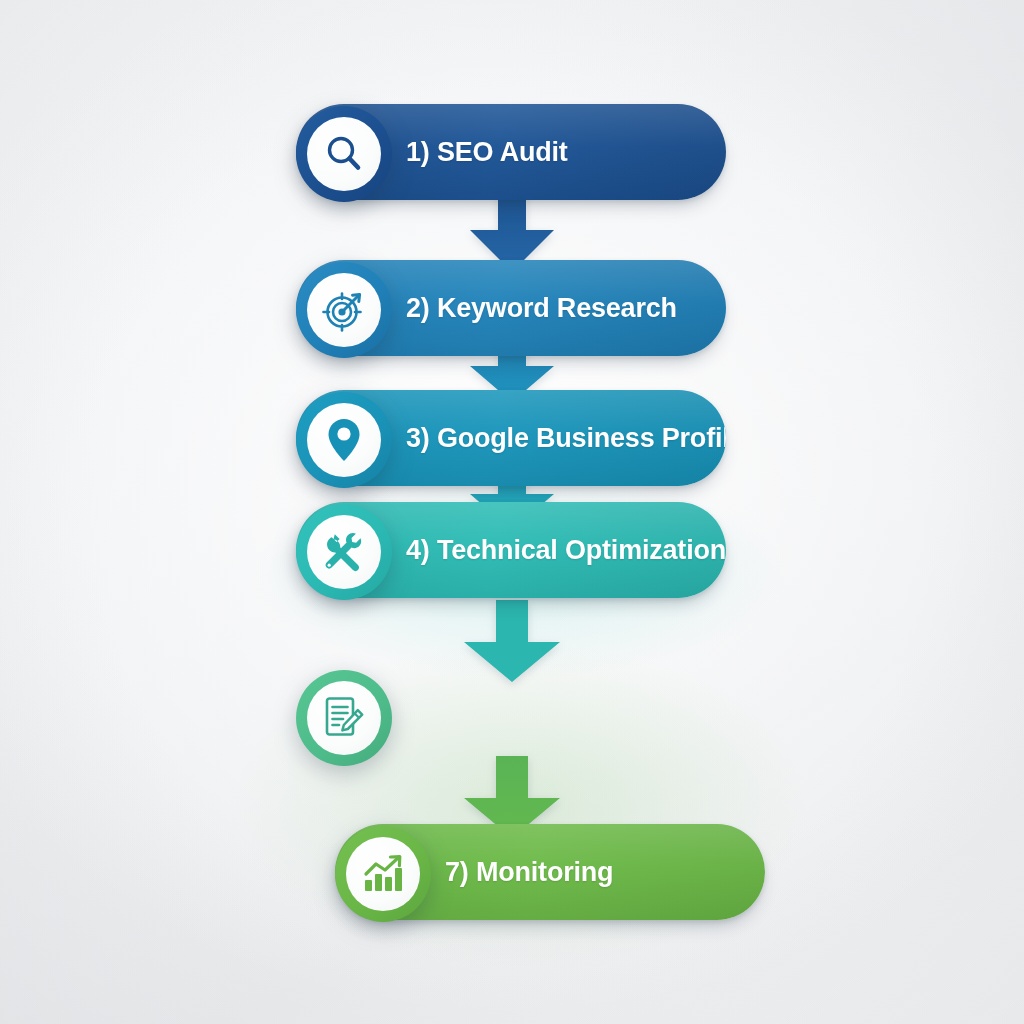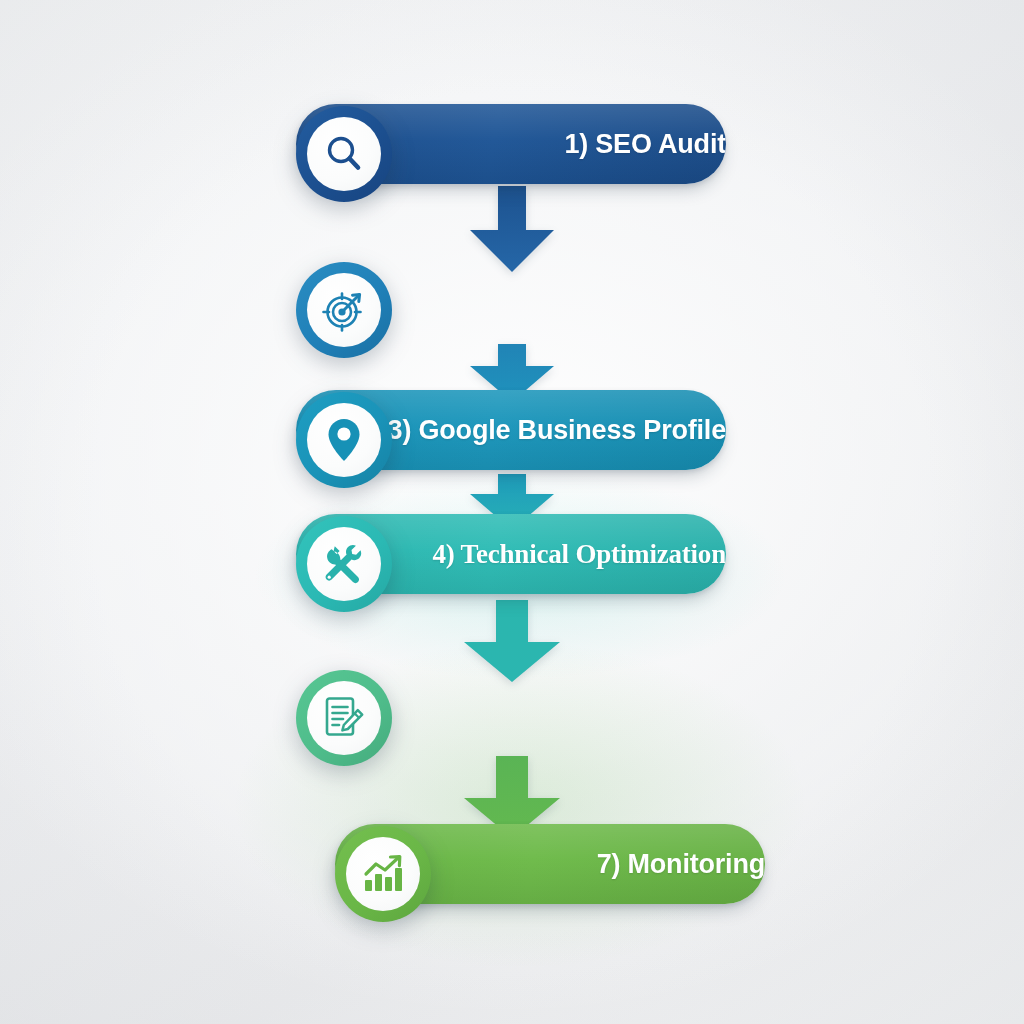--- a/index.html
+++ b/index.html
@@ -63,29 +63,28 @@
     width: 1024px;
     height: 96px;
     z-index: 3;
   }
 
   .bar {
     position: absolute;
     left: 296px;
     top: 0;
     width: 430px;
-    height: 80px;
+    height: 96px;
     border-radius: 48px;
     box-shadow:
       0 10px 18px -6px rgba(30,50,70,0.28),
       0 2px 5px rgba(30,50,70,0.12);
     display: flex;
     align-items: center;
     overflow: hidden;
-    justify-content: flex-end;
   }
   .bar::before {
     
     content: "";
     position: absolute;
     inset: 0;
     border-radius: 48px;
     background: linear-gradient(180deg, rgba(255,255,255,0.13) 0%, rgba(255,255,255,0.02) 45%, rgba(0,0,0,0.07) 100%);
     pointer-events: none;
   }
@@ -218,20 +217,23 @@
         <div class="icon-inner">
           <svg width="44" height="44" viewBox="0 0 44 44" aria-hidden="true">
             <circle cx="19" cy="18" r="11.5" fill="none" stroke="#1c4f8f" stroke-width="3.4"></circle>
             <line x1="27.5" y1="26.5" x2="36" y2="35.5" stroke="#1c4f8f" stroke-width="4.6" stroke-linecap="round"></line>
           </svg>
         </div>
       </div>
     </div>
 
     <div class="step" style="top:260px;">
+      <div class="bar" style="background:linear-gradient(100deg,#1f7eb5 0%,#2384ba 46%,#1d78ad 100%);">
+        <span class="bar-label">2) Keyword Research</span>
+      </div>
       <div class="icon-wrap">
         <div class="icon-ring" style="background:linear-gradient(140deg,#2a8dc2 0%,#2080b8 55%,#1a70a3 100%);"></div>
         <div class="icon-inner">
           <svg width="46" height="46" viewBox="0 0 46 46" aria-hidden="true">
             <g fill="none" stroke="#1d82b4" stroke-width="2.6">
               <circle cx="21" cy="25" r="14.5"></circle>
               <circle cx="21" cy="25" r="9"></circle>
             </g>
             <circle cx="21" cy="25" r="3.6" fill="#1d82b4"></circle>
             <g stroke="#1d82b4" stroke-width="2.6" stroke-linecap="round">
@@ -257,21 +259,21 @@
         <div class="icon-ring" style="background:linear-gradient(140deg,#1e9ec2 0%,#1a93b8 55%,#1682a4 100%);"></div>
         <div class="icon-inner">
           <svg width="40" height="46" viewBox="0 0 40 46" aria-hidden="true">
             <path d="M20 2 C11.4 2 4.5 8.9 4.5 17.5 C4.5 28.5 20 44 20 44 C20 44 35.5 28.5 35.5 17.5 C35.5 8.9 28.6 2 20 2 Z" fill="#1791b6"></path>
             <circle cx="20" cy="17" r="6.6" fill="#ffffff"></circle>
           </svg>
         </div>
       </div>
     </div>
 
-    <div class="step" style="top:514px;font-family:Liberation Serif, serif;">
+    <div class="step" style="top:502px;">
       <div class="bar" style="background:linear-gradient(100deg,#2ab5ae 0%,#2ebcb5 46%,#29b0aa 100%);">
         <span class="bar-label">4) Technical Optimization</span>
       </div>
       <div class="icon-wrap">
         <div class="icon-ring" style="background:linear-gradient(140deg,#33c3bb 0%,#2bb9b4 55%,#25a8a3 100%);"></div>
         <div class="icon-inner">
           <svg width="46" height="46" viewBox="0 0 46 46" aria-hidden="true">
             <g fill="#29b2ac">
               <path d="M13.8 5.2 L18.6 10 L15.6 13 L10.8 8.2 C7.6 9.6 5.6 13 6.2 16.7 C6.8 20.7 10.3 23.6 14.3 23.4 L32 41.1 C33.4 42.5 35.6 42.5 37 41.1 C38.4 39.7 38.4 37.5 37 36.1 L19.3 18.4 C19.5 14.4 16.6 10.9 12.6 10.3 C12.9 8.4 13.2 6.7 13.8 5.2 Z" transform="translate(0,0)"></path>
               <path d="M39.2 6.6 L33.4 12.4 L30.6 9.6 L36.4 3.8 C31.5 2.0 25.8 4.0 23.3 8.9 C21.9 11.6 21.9 14.6 22.9 17.1 L26.6 13.4 L32.6 19.4 L28.9 23.1 C31.4 24.1 34.4 24.1 37.1 22.7 C42 20.2 44 14.5 42.2 9.6 Z" opacity="0"></path>

